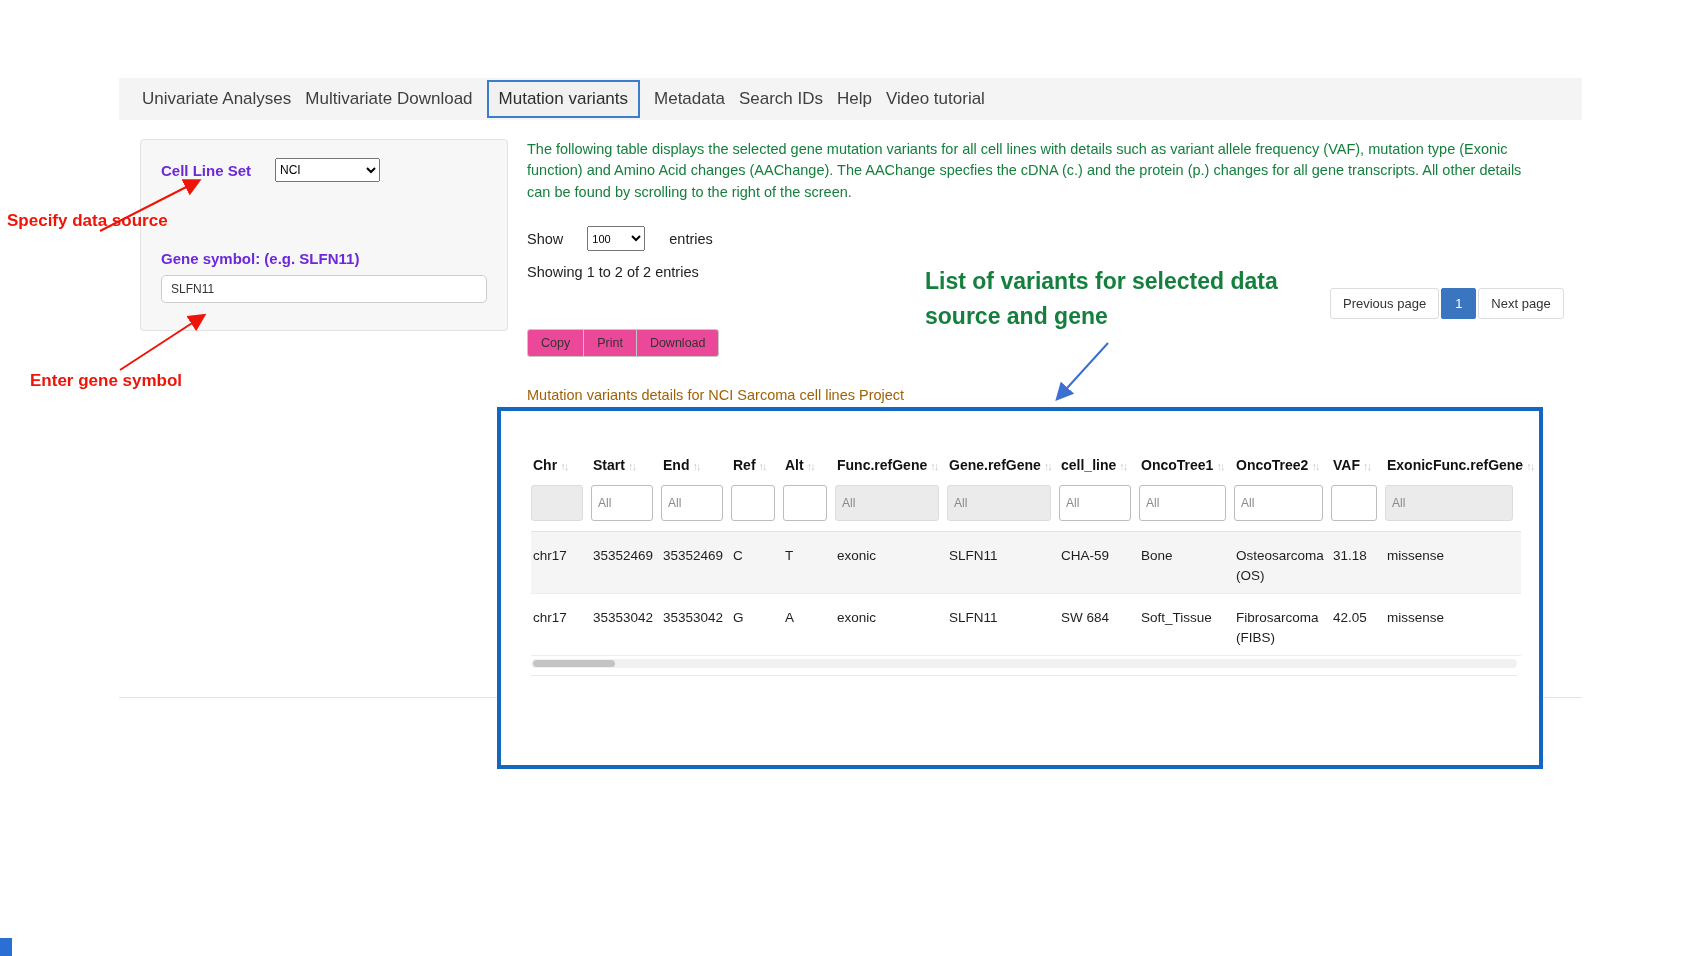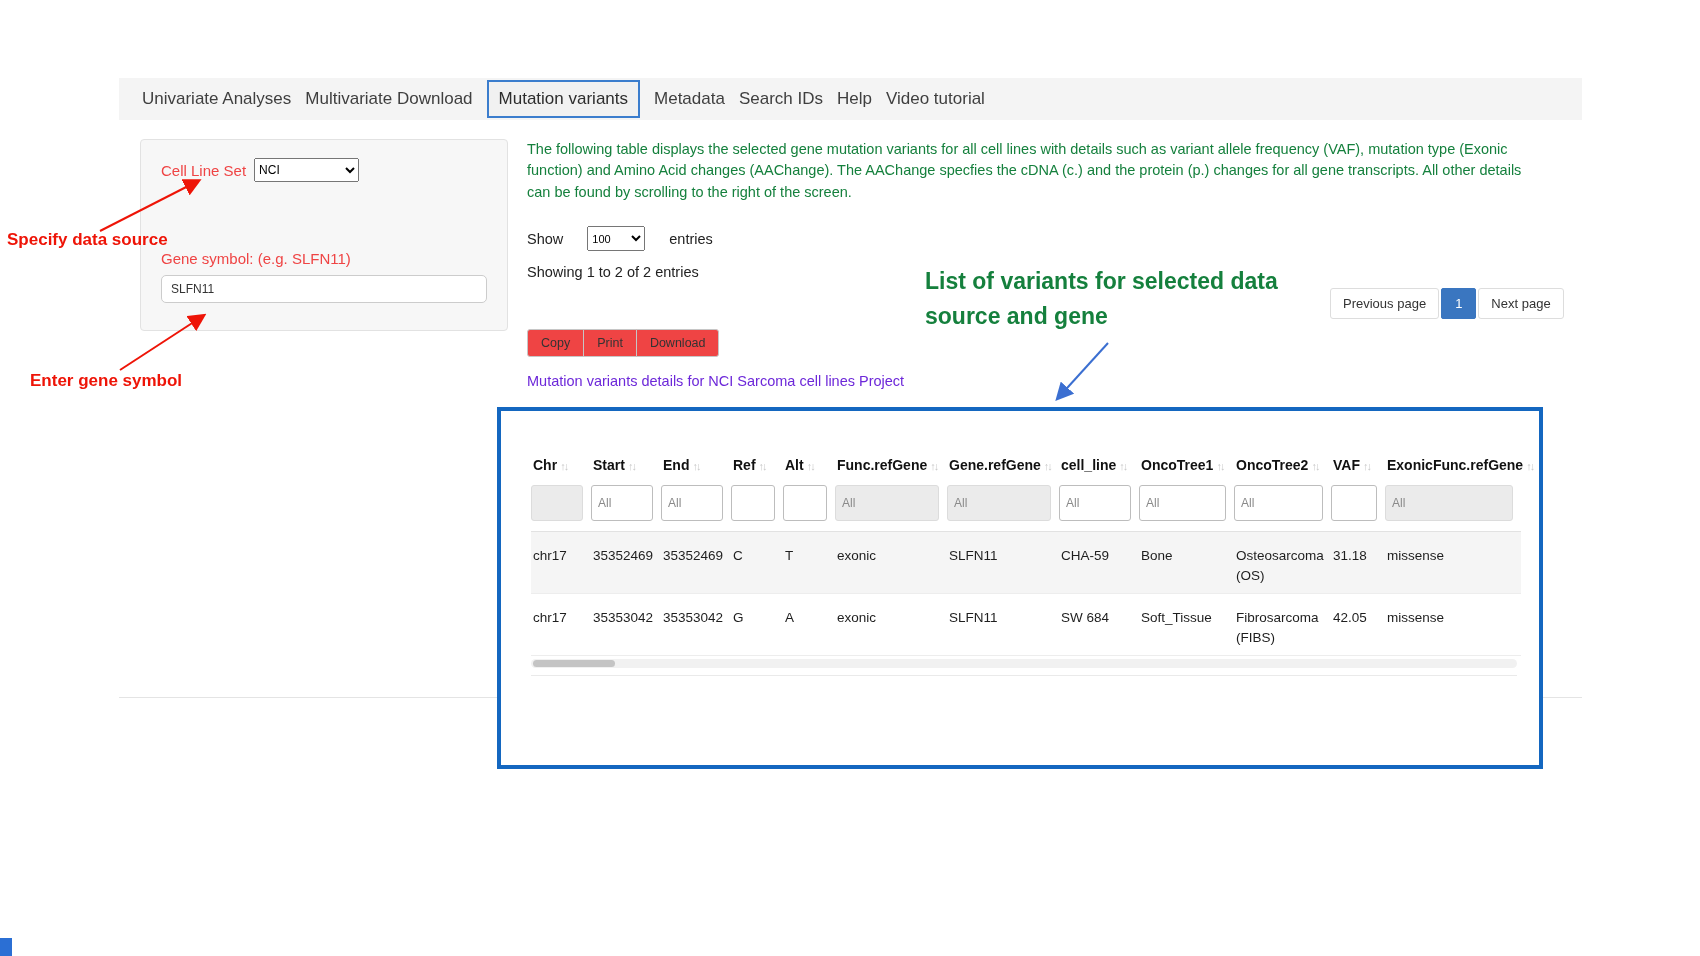--- a/index.html
+++ b/index.html
@@ -18,22 +18,22 @@
   .tab { font-size:17px; color:#3f3f3f; cursor:pointer; white-space:nowrap; }
   .tab.active { border:2px solid #3b7dcd; padding:7px 10px; color:#2d2d2d; background:#f1f1f1; }
 
   
   .sidebar {
     position:absolute; left:140px; top:139px; width:368px; height:192px;
     background:#f7f7f7; border:1px solid #e2e2e2; border-radius:4px;
     padding:18px 20px;
   }
   .row1 { display:flex; align-items:center; }
-  .lbl-bold { font-size:15px; font-weight:normal; color:#ef4444; }
-  select.cell-line { margin-left:8px; width:105px; height:24px; font-size:12px; }
+  .lbl-bold { font-size:15px; font-weight:bold; color:#6d28d9; }
+  select.cell-line { margin-left:24px; width:105px; height:24px; font-size:12px; }
   .gene-label { margin-top:68px; }
   .gene-input {
     margin-top:8px; width:100%; height:28px; border:1px solid #ccc;
     border-radius:5px; padding:0 9px; font-size:12px; color:#333; background:#fff;
   }
 
   
   .red-note { position:absolute; color:#ee1407; font-size:17px; font-weight:bold; white-space:nowrap; }
   .blue-note {
     position:absolute; left:925px; top:264px; width:395px;
@@ -47,28 +47,28 @@
   }
   .show-row {
     position:absolute; left:527px; top:226px; display:flex; align-items:center;
     gap:24px; font-size:14.5px;
   }
   .show-row select { width:58px; height:25px; font-size:11px; }
   .showing { position:absolute; left:527px; top:264px; font-size:14.5px; }
 
   .btn-group { position:absolute; left:527px; top:329px; display:flex; }
   .dt-btn {
-    font-size:12.5px; padding:6px 13px; background:#ef4444; border:1px solid #c6c6c6;
+    font-size:12.5px; padding:6px 13px; background:#ec4899; border:1px solid #c6c6c6;
     color:#333; margin-right:-1px; cursor:pointer; font-family:inherit;
   }
   .dt-btn:first-child { border-radius:3px 0 0 3px; }
   .dt-btn:last-child  { border-radius:0 3px 3px 0; }
 
   .table-title {
-    position:absolute; left:527px; top:373px; color:#6d28d9;
+    position:absolute; left:527px; top:387px; color:#a16207;
     font-size:14.5px; font-weight:500; text-decoration:none; cursor:pointer;
   }
 
   .pagination { position:absolute; left:1330px; top:288px; display:flex; align-items:center; }
   .pagination button { font-family:inherit; font-size:13px; cursor:pointer; }
   .page-btn { padding:7px 12px; border:1px solid #ddd; background:#fff; color:#333; border-radius:3px; }
   .page-num { padding:7px 13px; background:#3a76c0; color:#fff; border:1px solid #3a76c0; margin:0 2px; border-radius:2px; }
 
   .page-divider { position:absolute; left:119px; top:697px; width:1463px; height:1px; background:#e4e4e4; }
 
@@ -125,21 +125,21 @@
 
 <div class="sidebar">
   <div class="row1">
     <span class="lbl-bold">Cell Line Set</span>
     <select class="cell-line"><option>NCI</option></select>
   </div>
   <div class="lbl-bold gene-label">Gene symbol: (e.g. SLFN11)</div>
   <input class="gene-input" value="SLFN11" style="">
 </div>
 
-<div class="red-note" style="left:7px; top:230px;">Specify data source</div>
+<div class="red-note" style="left:7px; top:211px;">Specify data source</div>
 <div class="red-note" style="left:30px; top:371px;">Enter gene symbol</div>
 
 <div class="blue-note">List of variants for selected data source and gene</div>
 
 <div class="description">The following table displays the selected gene mutation variants for all cell lines with details such as variant allele frequency (VAF), mutation type (Exonic function) and Amino Acid changes (AAChange). The AAChange specfies the cDNA (c.) and the protein (p.) changes for all gene transcripts. All other details can be found by scrolling to the right of the screen.</div>
 
 <div class="show-row">
   <span>Show</span>
   <select><option>100</option></select>
   <span>entries</span>

